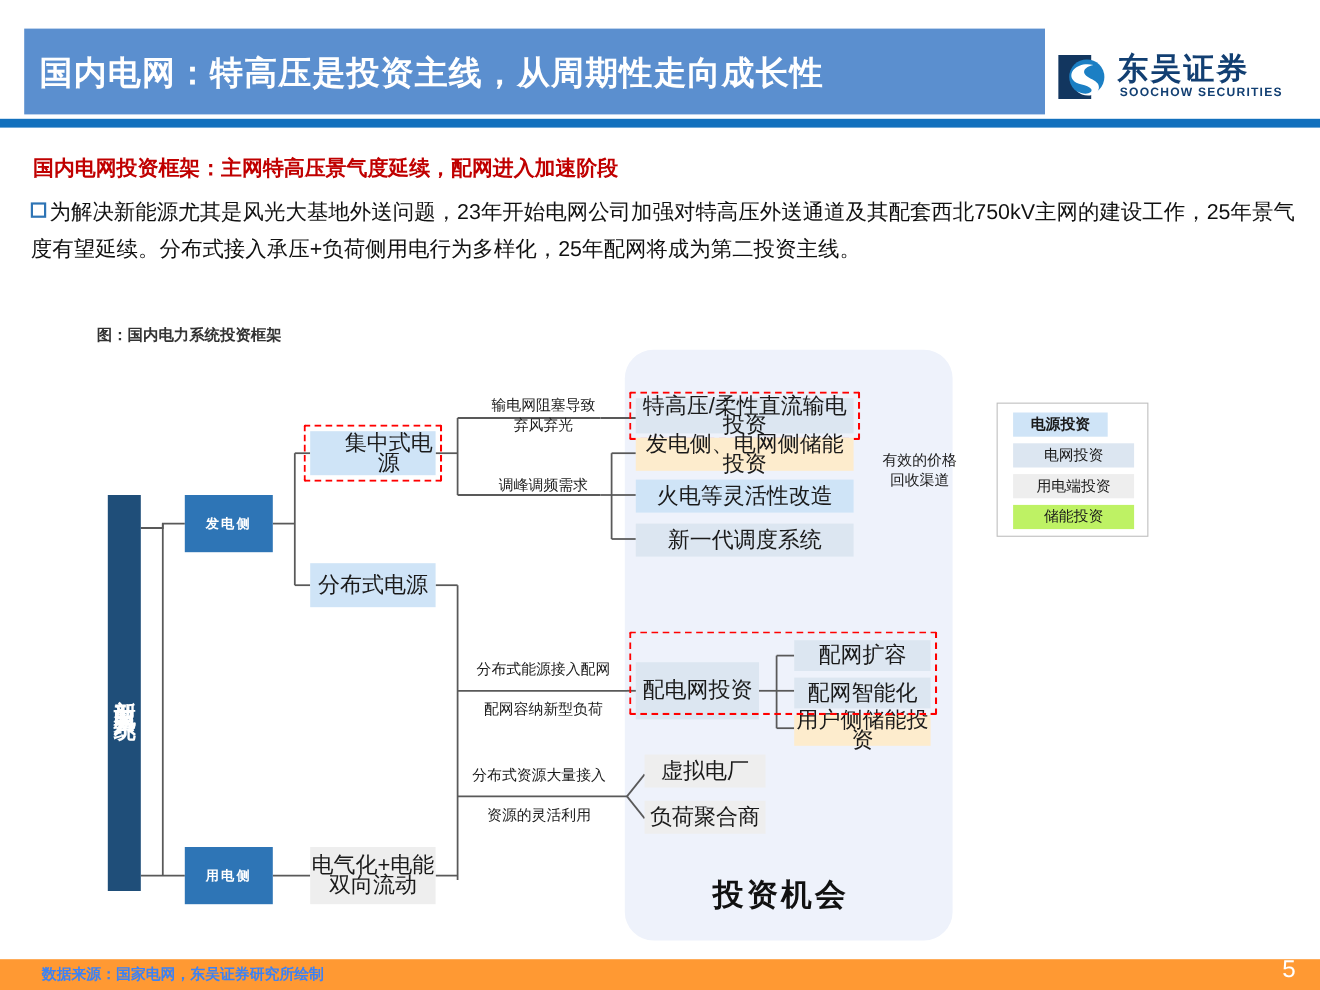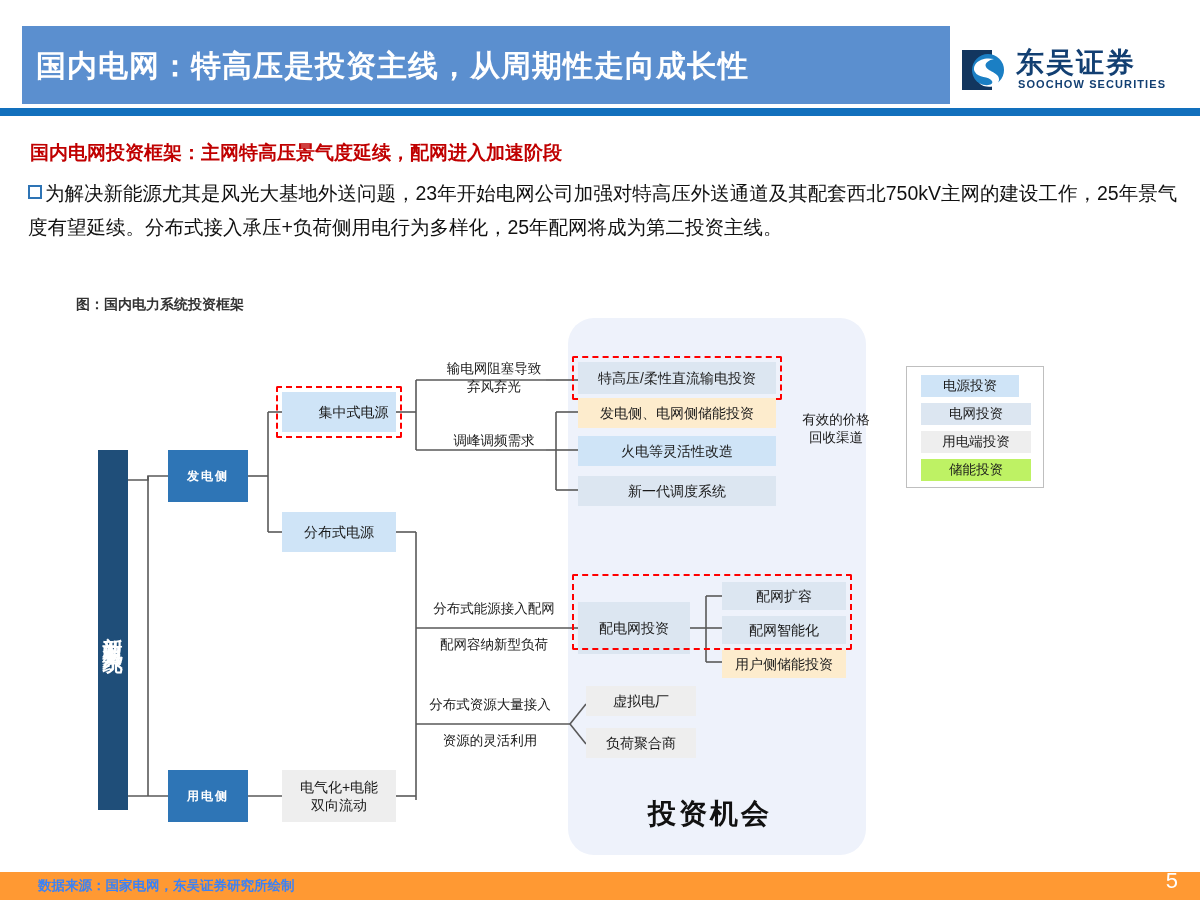--- a/index.html
+++ b/index.html
@@ -50,32 +50,32 @@
   .bullet-sq{
     display:inline-block;width:10px;height:10px;
     border:2px solid #2e74b5;background:#ffffff;
     margin-right:3px;vertical-align:1px;
   }
   .para{
     font-size:19.5px;color:#111111;line-height:34px;text-align:justify;
   }
 
   .fig-cap{
-    position:absolute;left:76px;top:296px;
+    position:absolute;left:88px;top:296px;
     font-size:14px;color:#333333;font-weight:bold;white-space:nowrap;
   }
 
   
   .canvas{position:absolute;left:0;top:300px;width:1200px;height:570px;}
   .canvas svg{position:absolute;left:0;top:0;}
 
   .node{
     position:absolute;box-sizing:border-box;
     display:flex;align-items:center;justify-content:center;
-    text-align:center;font-size:14px;color:#1a1a1a;
+    text-align:center;font-size:20px;color:#1a1a1a;
     line-height:18px;white-space:pre-line;
   }
   .n-mid{
     background:#2e75b6;color:#ffffff;font-weight:bold;
     font-size:12px;letter-spacing:2px;
   }
   .n-lightblue{background:#cfe4f7;}
   .n-paleblue{background:#dce6f1;}
   .n-grey{background:#eeeeee;}
   .n-cream{background:#fdeccd;}
@@ -244,21 +244,21 @@
     <div class="node n-paleblue" style="left:578px;top:302px;width:112px;height:52px;">配电网投资</div>
     <div class="node n-paleblue" style="left:722px;top:282px;width:124px;height:28px;">配网扩容</div>
     <div class="node n-paleblue" style="left:722px;top:316px;width:124px;height:28px;">配网智能化</div>
     <div class="node n-cream" style="left:722px;top:350px;width:124px;height:28px;">用户侧储能投资</div>
     <div class="dashed" style="left:572px;top:274px;width:280px;height:76px;"></div>
 
     <div class="node n-grey" style="left:586px;top:386px;width:110px;height:30px;">虚拟电厂</div>
     <div class="node n-grey" style="left:586px;top:428px;width:110px;height:30px;">负荷聚合商</div>
 
     <div class="legend" style="left:906px;top:66px;width:138px;height:122px;">
-      <div class="legend-item" style="left:14px;top:8px;width:98px;height:22px;background:#cfe4f7;">电源投资</div>
+      <div class="legend-item" style="left:14px;top:8px;width:86px;height:22px;background:#cfe4f7;font-weight:bold;">电源投资</div>
       <div class="legend-item" style="left:14px;top:36px;width:110px;height:22px;background:#dce6f1;">电网投资</div>
       <div class="legend-item" style="left:14px;top:64px;width:110px;height:22px;background:#eeeeee;">用电端投资</div>
       <div class="legend-item" style="left:14px;top:92px;width:110px;height:22px;background:#bef264;">储能投资</div>
     </div>
 
   </div>
 
   <div class="footer"></div>
   <div class="footer-src">数据来源：国家电网，东吴证券研究所绘制</div>
   <div class="footer-page">5</div>

